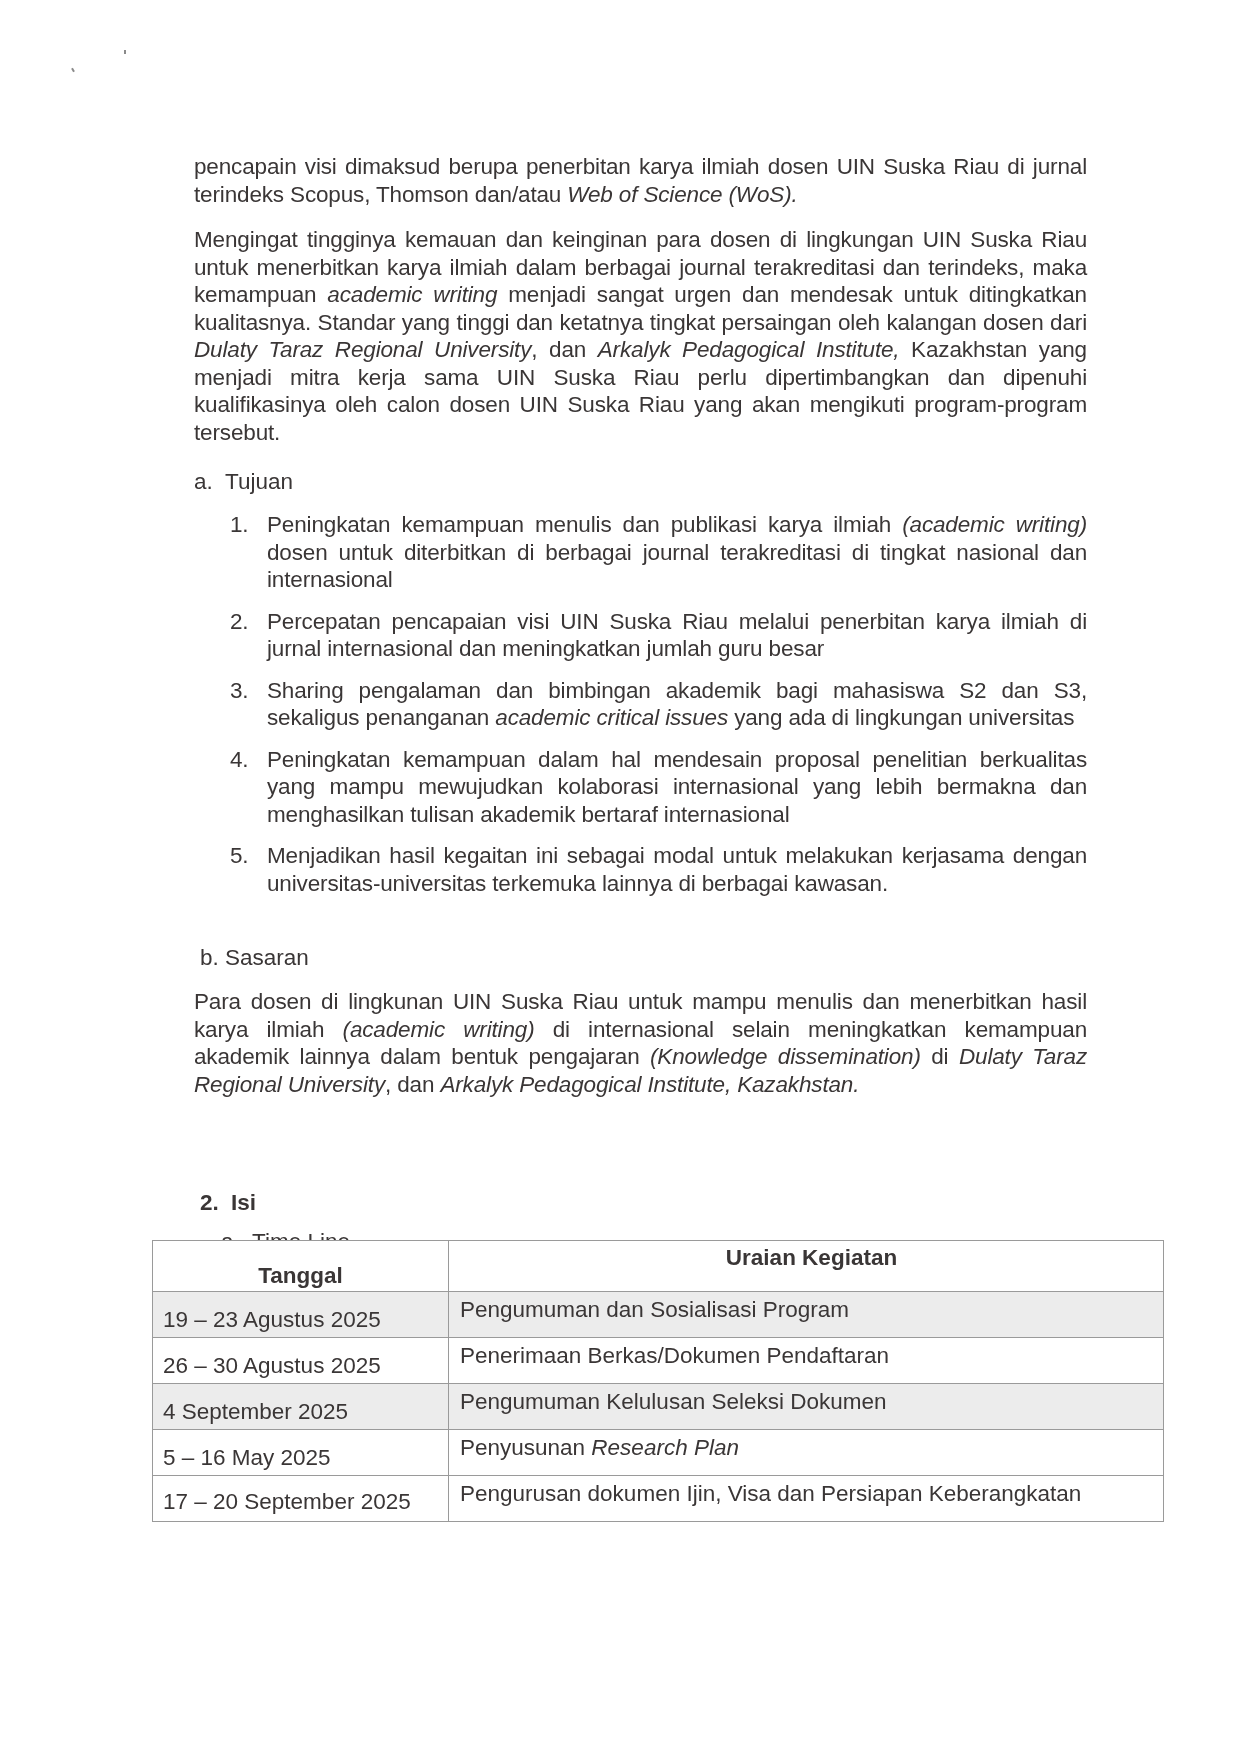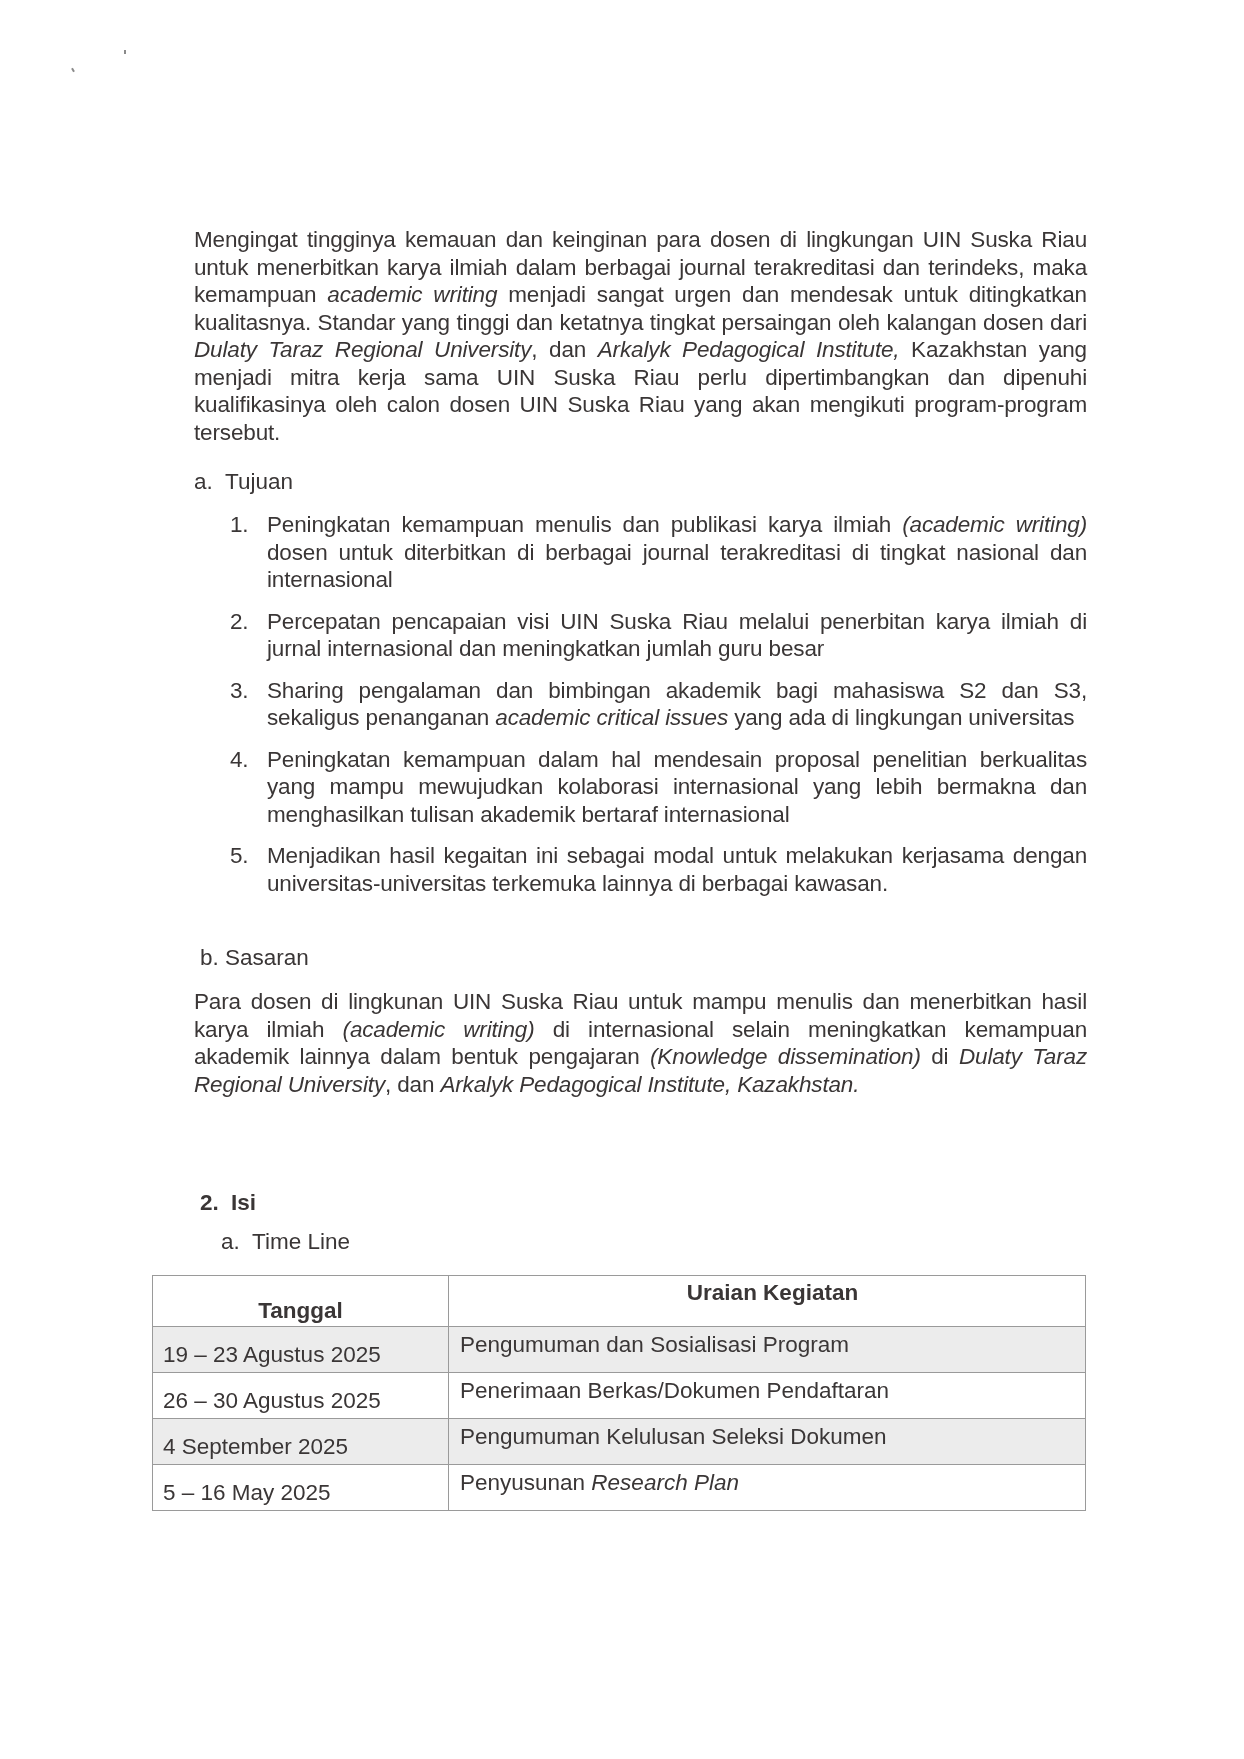--- a/index.html
+++ b/index.html
@@ -18,21 +18,21 @@
   .para em { font-style: italic; }
   .heading { position: absolute; font-size: 22.5px; line-height: 27px; }
   .heading .lbl { display: inline-block; width: 31px; }
   .list { position: absolute; left: 226px; width: 861px; }
   .li { position: relative; padding-left: 41px; font-size: 22.5px; line-height: 27.5px; text-align: justify; margin-bottom: 14px; letter-spacing: -0.15px; }
   .li .num { position: absolute; left: 4px; top: 0; }
   .li em { font-style: italic; }
   .bold { font-weight: bold; }
 
   table.tl {
-    position: absolute; left: 152px; top: 1275px; width: 934px;
+    position: absolute; left: 152px; top: 1240px; width: 1012px;
     border-collapse: collapse; font-size: 22.5px; color: #3a3636;
   }
   table.tl td, table.tl th {
     border: 1.5px solid #9a9a9a; vertical-align: top; padding: 0;
   }
   table.tl th { font-weight: bold; height: 46px; background: #ffffff; }
   table.tl th.c1 { width: 295px; text-align: center; vertical-align: bottom; padding-bottom: 2px; }
   table.tl th.c2 { text-align: center; padding-left: 11px; padding-top: 4px; }
   table.tl td.c1 { padding: 14px 10px 4px 10px; line-height: 27px; }
   table.tl td.c2 { padding: 4px 20px 4px 11px; line-height: 27px; text-align: justify; }
@@ -40,20 +40,21 @@
   table.tl tr.shade td { background: #ececec; }
   table.tl tr.last td.c1 { padding-top: 12px; }
 </style>
 </head>
 <body>
 
 <div class="page">
   <div class="mark" style="left:124px;top:50px;"></div>
   <div class="mark" style="left:72px;top:68px;transform:rotate(-30deg);"></div>
 
+  <p class="para" style="top:153px;margin:0;"><span>pencapain visi dimaksud berupa penerbitan karya ilmiah dosen UIN Suska Riau di jurnal terindeks Scopus, Thomson dan/atau </span><em>Web of Science (WoS).</em></p>
 
   <p class="para" style="top:226px;margin:0;"><span>Mengingat tingginya kemauan dan keinginan para dosen di lingkungan UIN Suska Riau untuk menerbitkan karya ilmiah dalam berbagai journal terakreditasi dan terindeks, maka kemampuan </span><em>academic writing</em><span> menjadi sangat urgen dan mendesak untuk ditingkatkan kualitasnya. Standar yang tinggi dan ketatnya tingkat persaingan oleh kalangan dosen dari </span><em>Dulaty Taraz Regional University</em><span>, dan </span><em>Arkalyk Pedagogical Institute,</em><span> Kazakhstan yang menjadi mitra kerja sama UIN Suska Riau perlu dipertimbangkan dan dipenuhi kualifikasinya oleh calon dosen UIN Suska Riau yang akan mengikuti program-program tersebut.</span></p>
 
   <div class="heading" style="left:194px;top:468px;">
     <span class="lbl">a.</span><span>Tujuan</span>
   </div>
 
   <div class="list" style="top:511px;" id="objectives">
       <div class="li"><span class="num">1.</span><span><span>Peningkatan kemampuan menulis dan publikasi karya ilmiah </span><em>(academic writing)</em><span> dosen untuk diterbitkan di berbagai journal terakreditasi di tingkat nasional dan internasional</span></span></div>
       <div class="li"><span class="num">2.</span><span><span>Percepatan pencapaian visi UIN Suska Riau melalui penerbitan karya ilmiah di jurnal internasional dan meningkatkan jumlah guru besar</span></span></div>
@@ -93,15 +94,19 @@
           <td class="c2"><span>Penerimaan Berkas/Dokumen Pendaftaran</span></td>
         </tr>
         <tr class="r shade">
           <td class="c1">4 September 2025</td>
           <td class="c2"><span>Pengumuman Kelulusan Seleksi Dokumen</span></td>
         </tr>
         <tr class="r">
           <td class="c1">5 – 16 May 2025</td>
           <td class="c2"><span>Penyusunan </span><em>Research Plan</em></td>
         </tr>
+        <tr class="r last">
+          <td class="c1">17 – 20 September 2025</td>
+          <td class="c2"><span>Pengurusan dokumen Ijin, Visa dan Persiapan Keberangkatan</span></td>
+        </tr>
       </tbody>
   </table>
 </div>
 
 </body></html>

